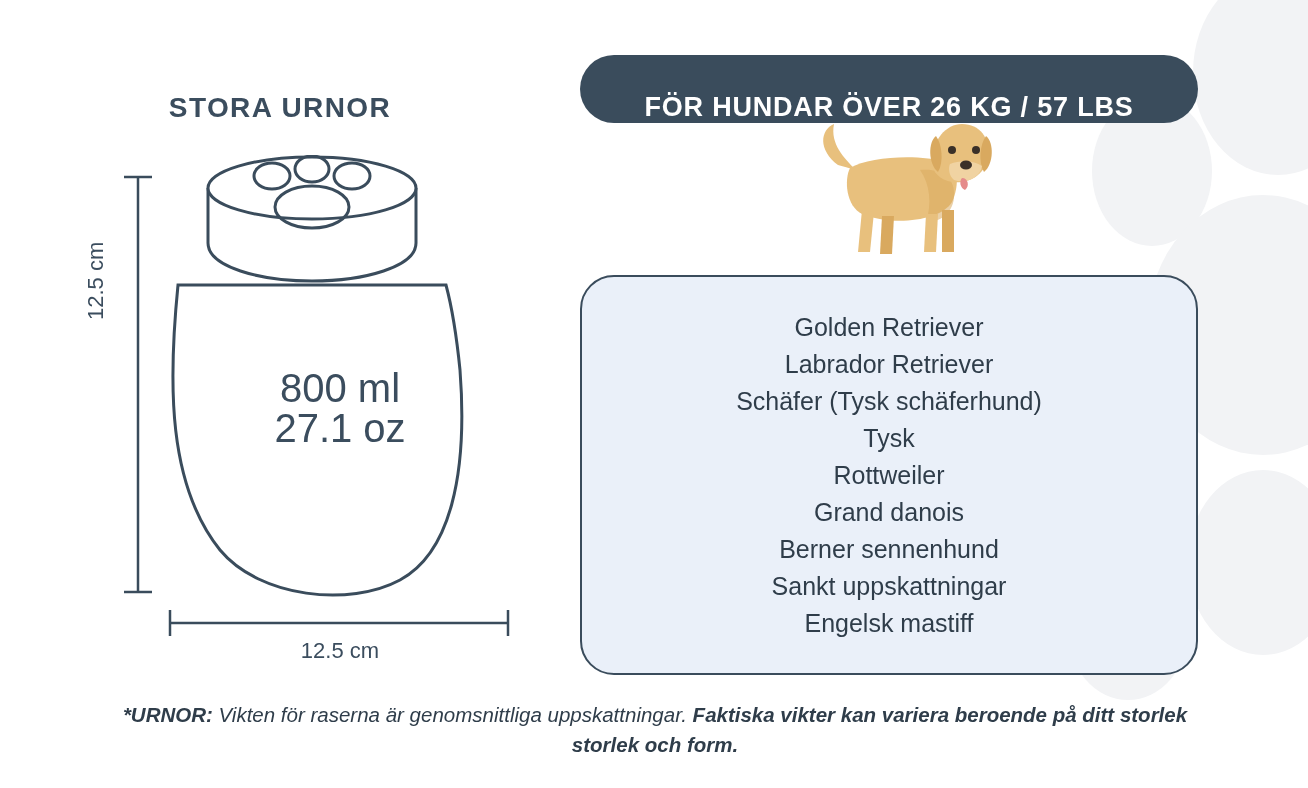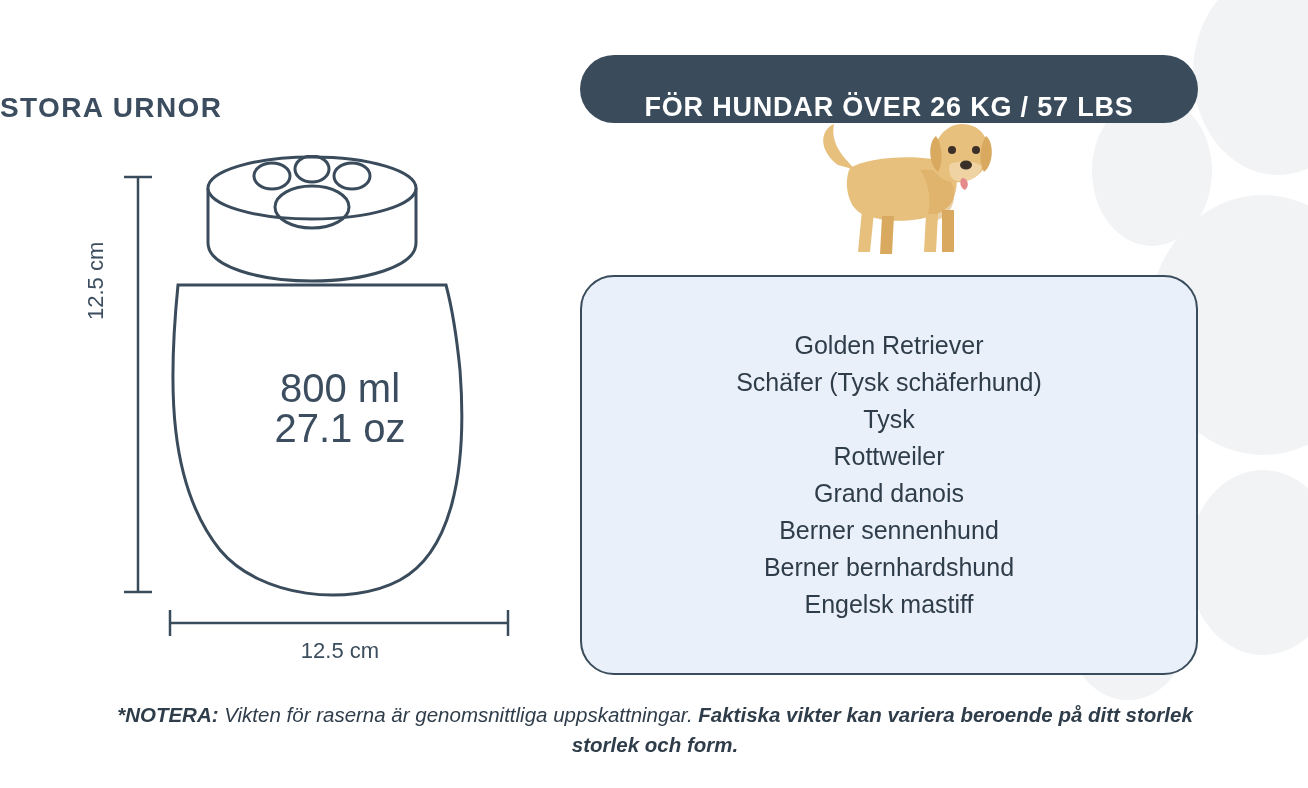--- a/index.html
+++ b/index.html
@@ -43,21 +43,21 @@
     left: 0;
     top: 0;
     width: 560px;
     height: 690px;
   }
   .left-title {
     position: absolute;
     top: 92px;
     left: 0;
     width: 560px;
-    text-align: left;
+    text-align: center;
     font-size: 28px;
     font-weight: bold;
     letter-spacing: 1.4px;
     color: #3b4d5e;
   }
   .urn-svg {
     position: absolute;
     left: 60px;
     top: 155px;
   }
@@ -234,27 +234,28 @@
         <path d="M162 68 C 168 68, 170 76, 165 80 C 160 78, 159 71, 162 68 Z" fill="#e58b8b"></path>
 
         <circle cx="152" cy="40" r="4" fill="#3a3028"></circle>
         <circle cx="176" cy="40" r="4" fill="#3a3028"></circle>
         <ellipse cx="166" cy="55" rx="6" ry="4.5" fill="#3a3028"></ellipse>
       </svg>
     </div>
 
     <div class="breed-box">
       <div class="breed-item">Golden Retriever</div>
+      <div class="breed-item">Labrador Retriever</div>
       <div class="breed-item">Schäfer (Tysk schäferhund)</div>
       <div class="breed-item">Tysk</div>
       <div class="breed-item">Rottweiler</div>
       <div class="breed-item">Grand danois</div>
       <div class="breed-item">Berner sennenhund</div>
-      <div class="breed-item">Berner bernhardshund</div>
+      <div class="breed-item">Sankt uppskattningar</div>
       <div class="breed-item">Engelsk mastiff</div>
     </div>
 
     <div class="note">
-      <b>*NOTERA:</b><span> Vikten för raserna är genomsnittliga uppskattningar. </span><b>Faktiska vikter kan variera beroende på ditt storlek storlek och form.</b>
+      <b>*URNOR:</b><span> Vikten för raserna är genomsnittliga uppskattningar. </span><b>Faktiska vikter kan variera beroende på ditt storlek storlek och form.</b>
     </div>
 
   </div>
 </div>
 
 </body></html>

